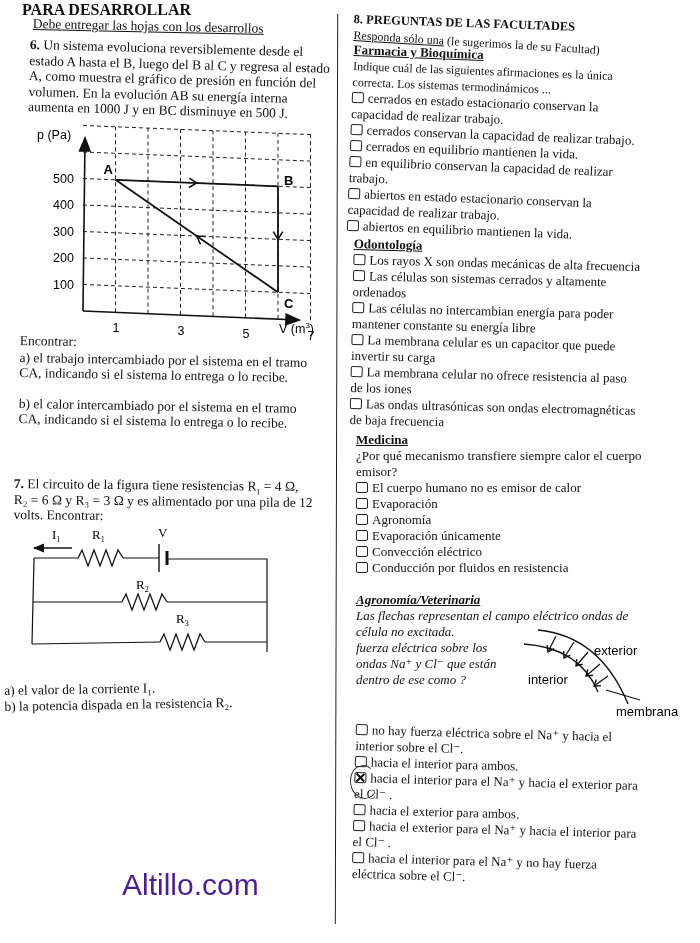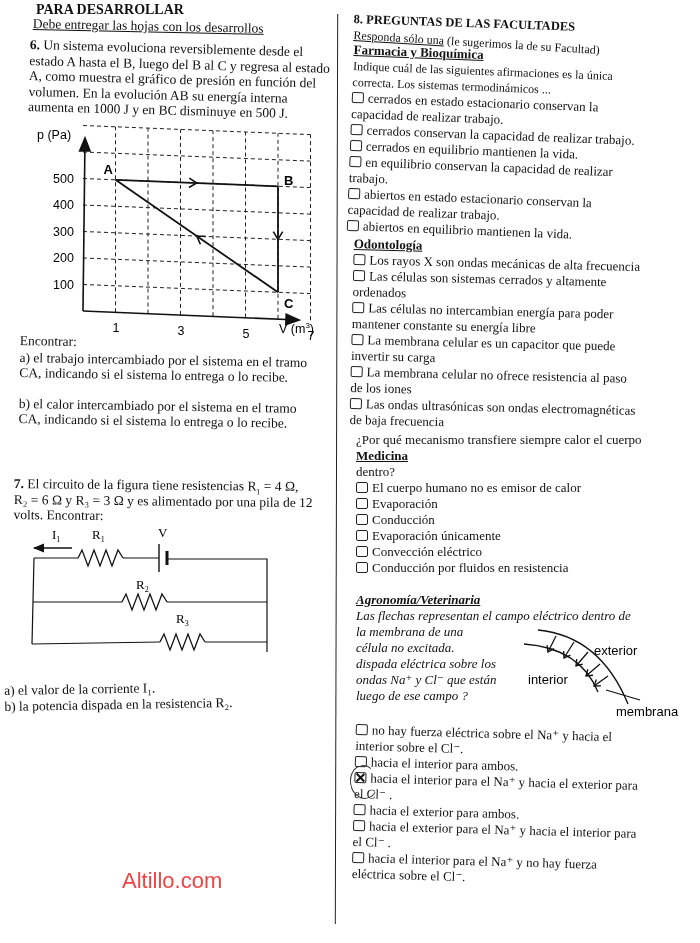--- a/index.html
+++ b/index.html
@@ -11,28 +11,28 @@
   .ul { text-decoration: underline; }
   .divider { position: absolute; left: 336px; top: 14px; width: 1.3px; height: 910px; background: #222; transform: rotate(0.15deg); }
   .cb { display: inline-block; width: 10px; height: 9px; border: 1.3px solid #222; border-radius: 2px; margin-right: 4px; vertical-align: -1px; position: relative; }
   .cb.checked::before, .cb.checked::after { content: ""; position: absolute; left: 4px; top: -1px; width: 1.6px; height: 11px; background: #111; }
   .cb.checked::before { transform: rotate(45deg); }
   .cb.checked::after { transform: rotate(-45deg); }
   .opt { font-size: 13px; line-height: 16px; }
   .skew1 { transform: rotate(1.4deg); transform-origin: left top; }
   .skew2 { transform: rotate(2.2deg); transform-origin: left top; }
   sup, sub { font-size: 8px; line-height: 0; }
-  .watermark { font-family: "Liberation Sans", "DejaVu Sans", sans-serif; font-size: 22px; color: #ef4444; }
+  .watermark { font-family: "Liberation Sans", "DejaVu Sans", sans-serif; font-size: 30px; color: #4c1d95; }
   svg text { font-family: "Liberation Sans", "DejaVu Sans", sans-serif; }
   .serif-svg text { font-family: "Liberation Serif", "DejaVu Serif", serif; }
 </style>
 </head>
 <body>
 
-<div class="abs t bold" style="left:36px; top:2px; font-size:14px;">PARA DESARROLLAR</div>
+<div class="abs t bold" style="left:22px; top:2px; font-size:16px;">PARA DESARROLLAR</div>
 <div class="abs t ul" style="left:33px; top:16px; transform:rotate(1.2deg); transform-origin:left top;">Debe entregar las hojas con los desarrollos</div>
 
 <div class="abs" style="left:30px; top:37px; transform:rotate(1.5deg); transform-origin:left top;">
   <div class="t"><span class="bold">6.</span> <span>Un sistema evoluciona reversiblemente desde el</span></div>
   <div class="t">estado A hasta el B, luego del B al C y regresa al estado</div>
   <div class="t">A, como muestra el gráfico de presión en función del</div>
   <div class="t">volumen. En la evolución AB su energía interna</div>
   <div class="t">aumenta en 1000 J y en BC disminuye en 500 J.</div>
 </div>
 
@@ -172,41 +172,40 @@
       <div class="opt"><span class="cb"></span><span>La membrana celular es un capacitor que puede</span></div>
       <div class="opt">invertir su carga</div>
       <div class="opt"><span class="cb"></span><span>La membrana celular no ofrece resistencia al paso</span></div>
       <div class="opt">de los iones</div>
       <div class="opt"><span class="cb"></span><span>Las ondas ultrasónicas son ondas electromagnéticas</span></div>
       <div class="opt">de baja frecuencia</div>
     </div>
 </div>
 
 <div class="abs" style="left:356px; top:432px; width:330px;">
+  <div class="opt bold ul">Medicina</div>
   <div class="opt">¿Por qué mecanismo transfiere siempre calor el cuerpo</div>
-  <div class="opt bold ul">Medicina</div>
-  <div class="opt">dentro?</div>
+  <div class="opt">emisor?</div>
   <div id="medicina-opts">
       <div class="opt"><span class="cb"></span><span>El cuerpo humano no es emisor de calor</span></div>
       <div class="opt"><span class="cb"></span><span>Evaporación</span></div>
-      <div class="opt"><span class="cb"></span><span>Conducción</span></div>
+      <div class="opt"><span class="cb"></span><span>Agronomía</span></div>
       <div class="opt"><span class="cb"></span><span>Evaporación únicamente</span></div>
       <div class="opt"><span class="cb"></span><span>Convección eléctrico</span></div>
       <div class="opt"><span class="cb"></span><span>Conducción por fluidos en resistencia</span></div>
     </div>
 </div>
 
 <div class="abs" style="left:356px; top:592px; width:340px;font-style:italic;">
   <div class="opt bold ul">Agronomía/Veterinaria</div>
-  <div class="opt">Las flechas representan el campo eléctrico dentro de</div>
-  <div class="opt">la membrana de una</div>
+  <div class="opt">Las flechas representan el campo eléctrico ondas de</div>
   <div class="opt">célula no excitada.</div>
-  <div class="opt">dispada eléctrica sobre los</div>
+  <div class="opt">fuerza eléctrica sobre los</div>
   <div class="opt">ondas Na⁺ y Cl⁻ que están</div>
-  <div class="opt">luego de ese campo ?</div>
+  <div class="opt">dentro de ese como ?</div>
 </div>
 
 <svg class="abs" style="left:510px; top:620px;" width="190" height="100" viewBox="0 0 190 100">
   <path d="M28,10 Q90,16 118,84" stroke="#111" stroke-width="1.3" fill="none"></path>
   <path d="M14,24 Q70,28 88,72" stroke="#111" stroke-width="1.3" fill="none"></path>
   <g id="field-arrows">
       <line x1="46" y1="16" x2="38" y2="32" stroke="#111" stroke-width="1.3"></line>
       <polyline points="37.04848808507972,25.064971155376156 38,32 44.118930224651244,28.60019222516192" fill="none" stroke="#111" stroke-width="1.3"></polyline>
       <line x1="64" y1="22" x2="54" y2="38" stroke="#111" stroke-width="1.3"></line>
       <polyline points="53.71027798868542,31.005998201590177 54,38 60.41370002600061,35.195636974912176" fill="none" stroke="#111" stroke-width="1.3"></polyline>

